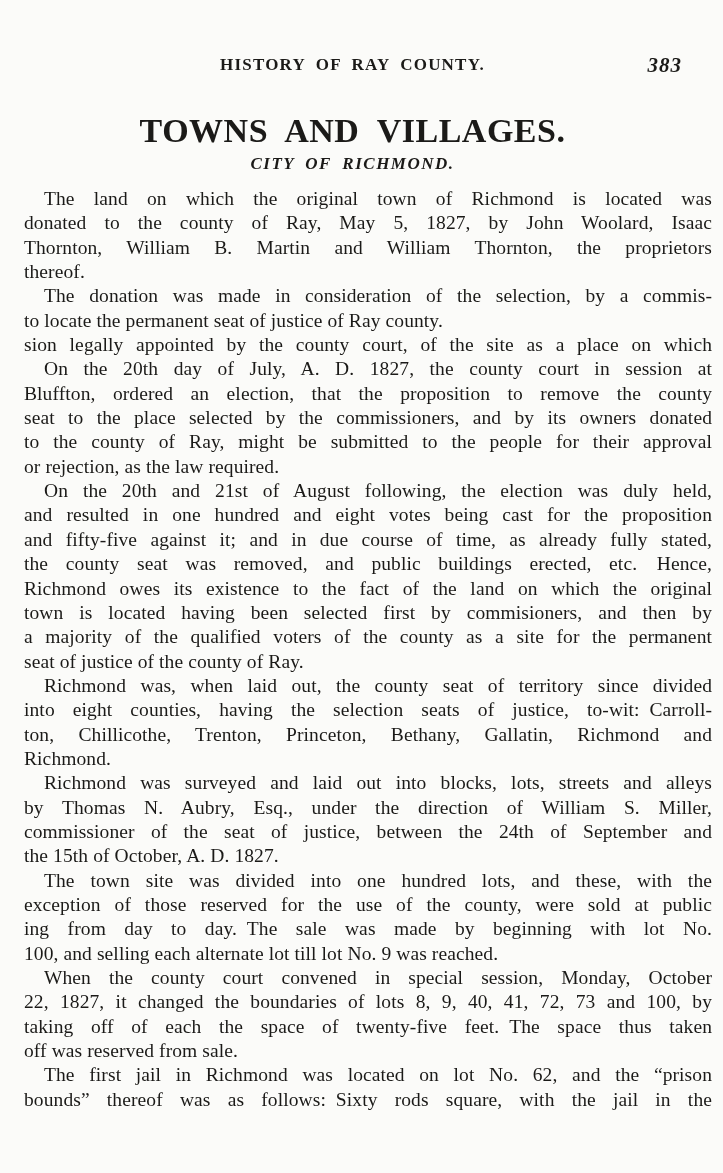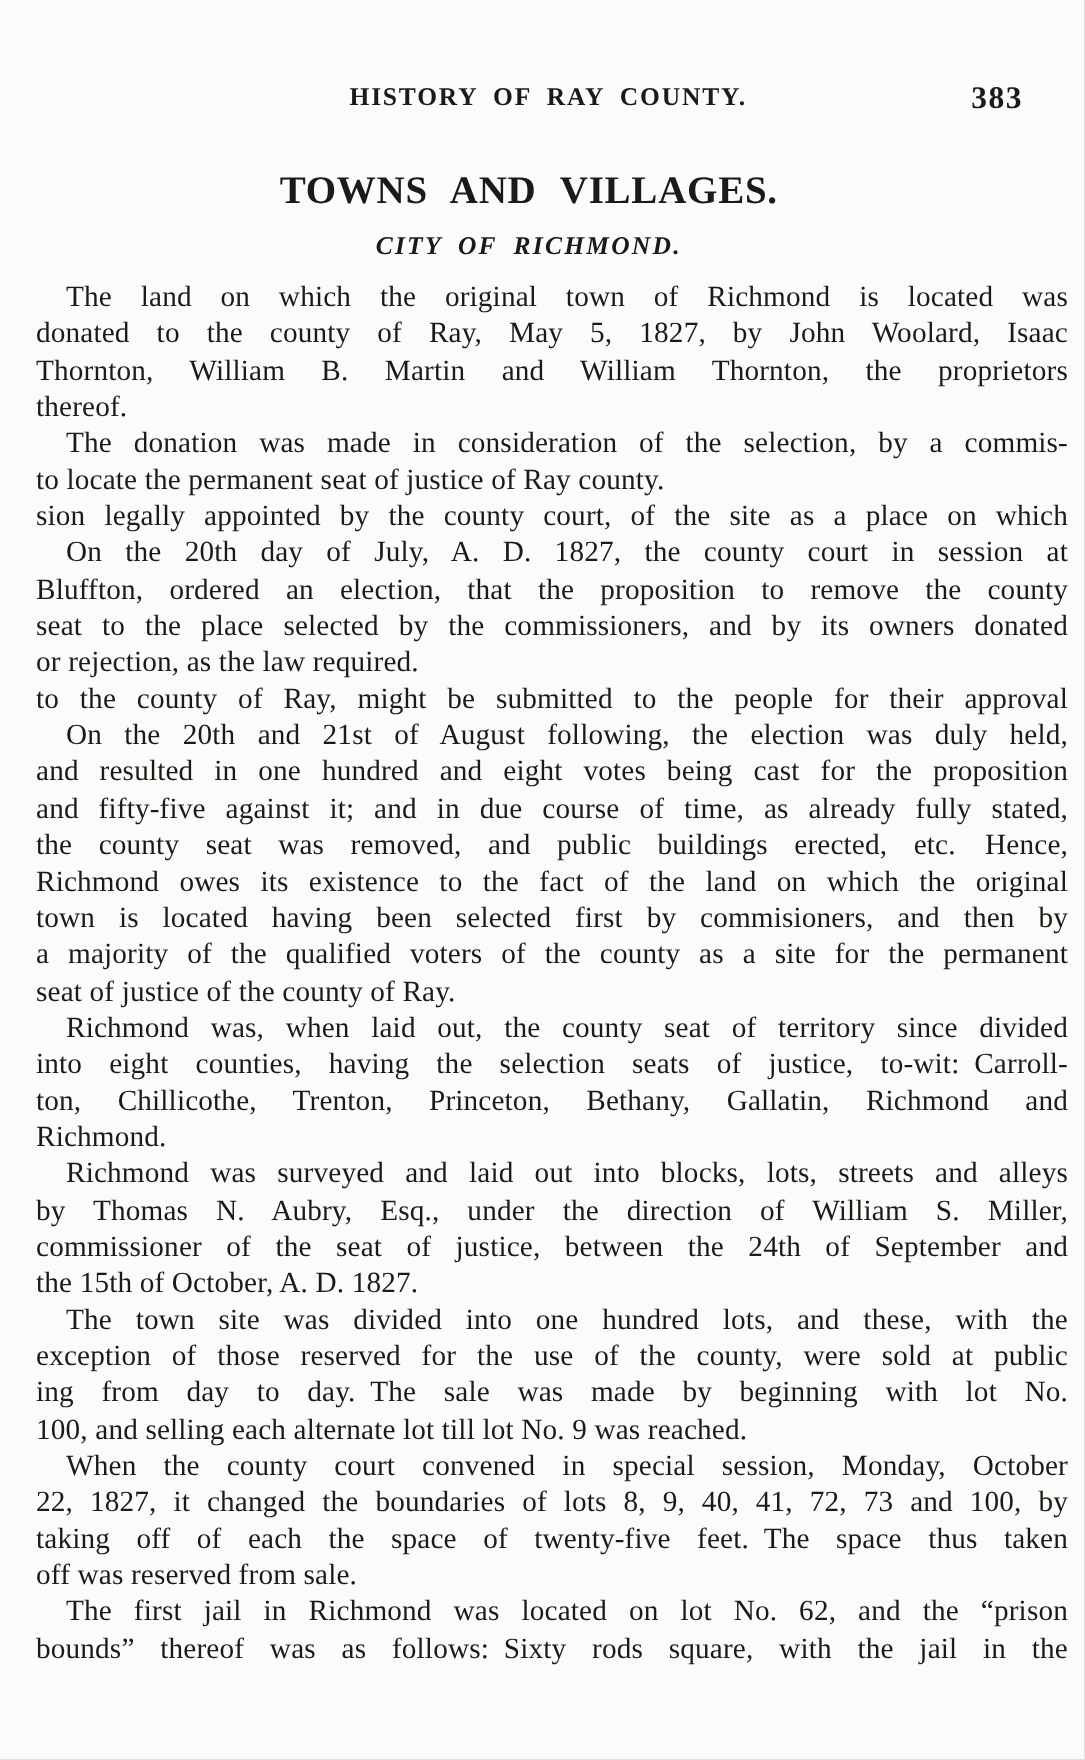--- a/index.html
+++ b/index.html
@@ -15,49 +15,49 @@
     overflow: hidden;
   }
 
   
   .running-head-row {
     position: absolute;
     top: 55px;
     left: 0;
     width: 705px;            
     text-align: center;
-    padding-left: 13px;
   }
   .running-head {
     display: inline-block;
     font-size: 17px;
     font-weight: 700;
     letter-spacing: 1.2px;
     word-spacing: 5px;
   }
   .page-number {
     position: absolute;
     top: 53px;
     right: 41px;
     font-size: 21px;
     font-weight: 700;
     letter-spacing: 1px;
+    font-style: italic;
   }
 
   
   .section-title-row {
     position: absolute;
     top: 112px;
     left: 0;
     width: 705px;
     text-align: center;
   }
   .section-title {
     display: inline-block;
-    font-size: 26px;
+    font-size: 34px;
     font-weight: 700;
     letter-spacing: 0.5px;
     word-spacing: 9px;
   }
   .subsection-title-row {
     position: absolute;
     top: 154px;
     left: 0;
     width: 705px;
     text-align: center;
@@ -118,22 +118,22 @@
       </div>
       <div class="paragraph">
         <div class="line first">The donation was made in consideration of the selection, by a commis-</div>
         <div class="line last">to locate the permanent seat of justice of Ray county.</div>
         <div class="line">sion legally appointed by the county court, of the site as a place on which</div>
       </div>
       <div class="paragraph">
         <div class="line first">On the 20th day of July, A. D. 1827, the county court in session at</div>
         <div class="line">Bluffton, ordered an election, that the proposition to remove the county</div>
         <div class="line">seat to the place selected by the commissioners, and by its owners donated</div>
+        <div class="line">to the county of Ray, might be submitted to the people for their approval</div>
         <div class="line last">or rejection, as the law required.</div>
-        <div class="line">to the county of Ray, might be submitted to the people for their approval</div>
       </div>
       <div class="paragraph">
         <div class="line first">On the 20th and 21st of August following, the election was duly held,</div>
         <div class="line">and resulted in one hundred and eight votes being cast for the proposition</div>
         <div class="line">and fifty-five against it; and in due course of time, as already fully stated,</div>
         <div class="line">the county seat was removed, and public buildings erected, etc. Hence,</div>
         <div class="line">Richmond owes its existence to the fact of the land on which the original</div>
         <div class="line">town is located having been selected first by commisioners, and then by</div>
         <div class="line">a majority of the qualified voters of the county as a site for the permanent</div>
         <div class="line last">seat of justice of the county of Ray.</div>

